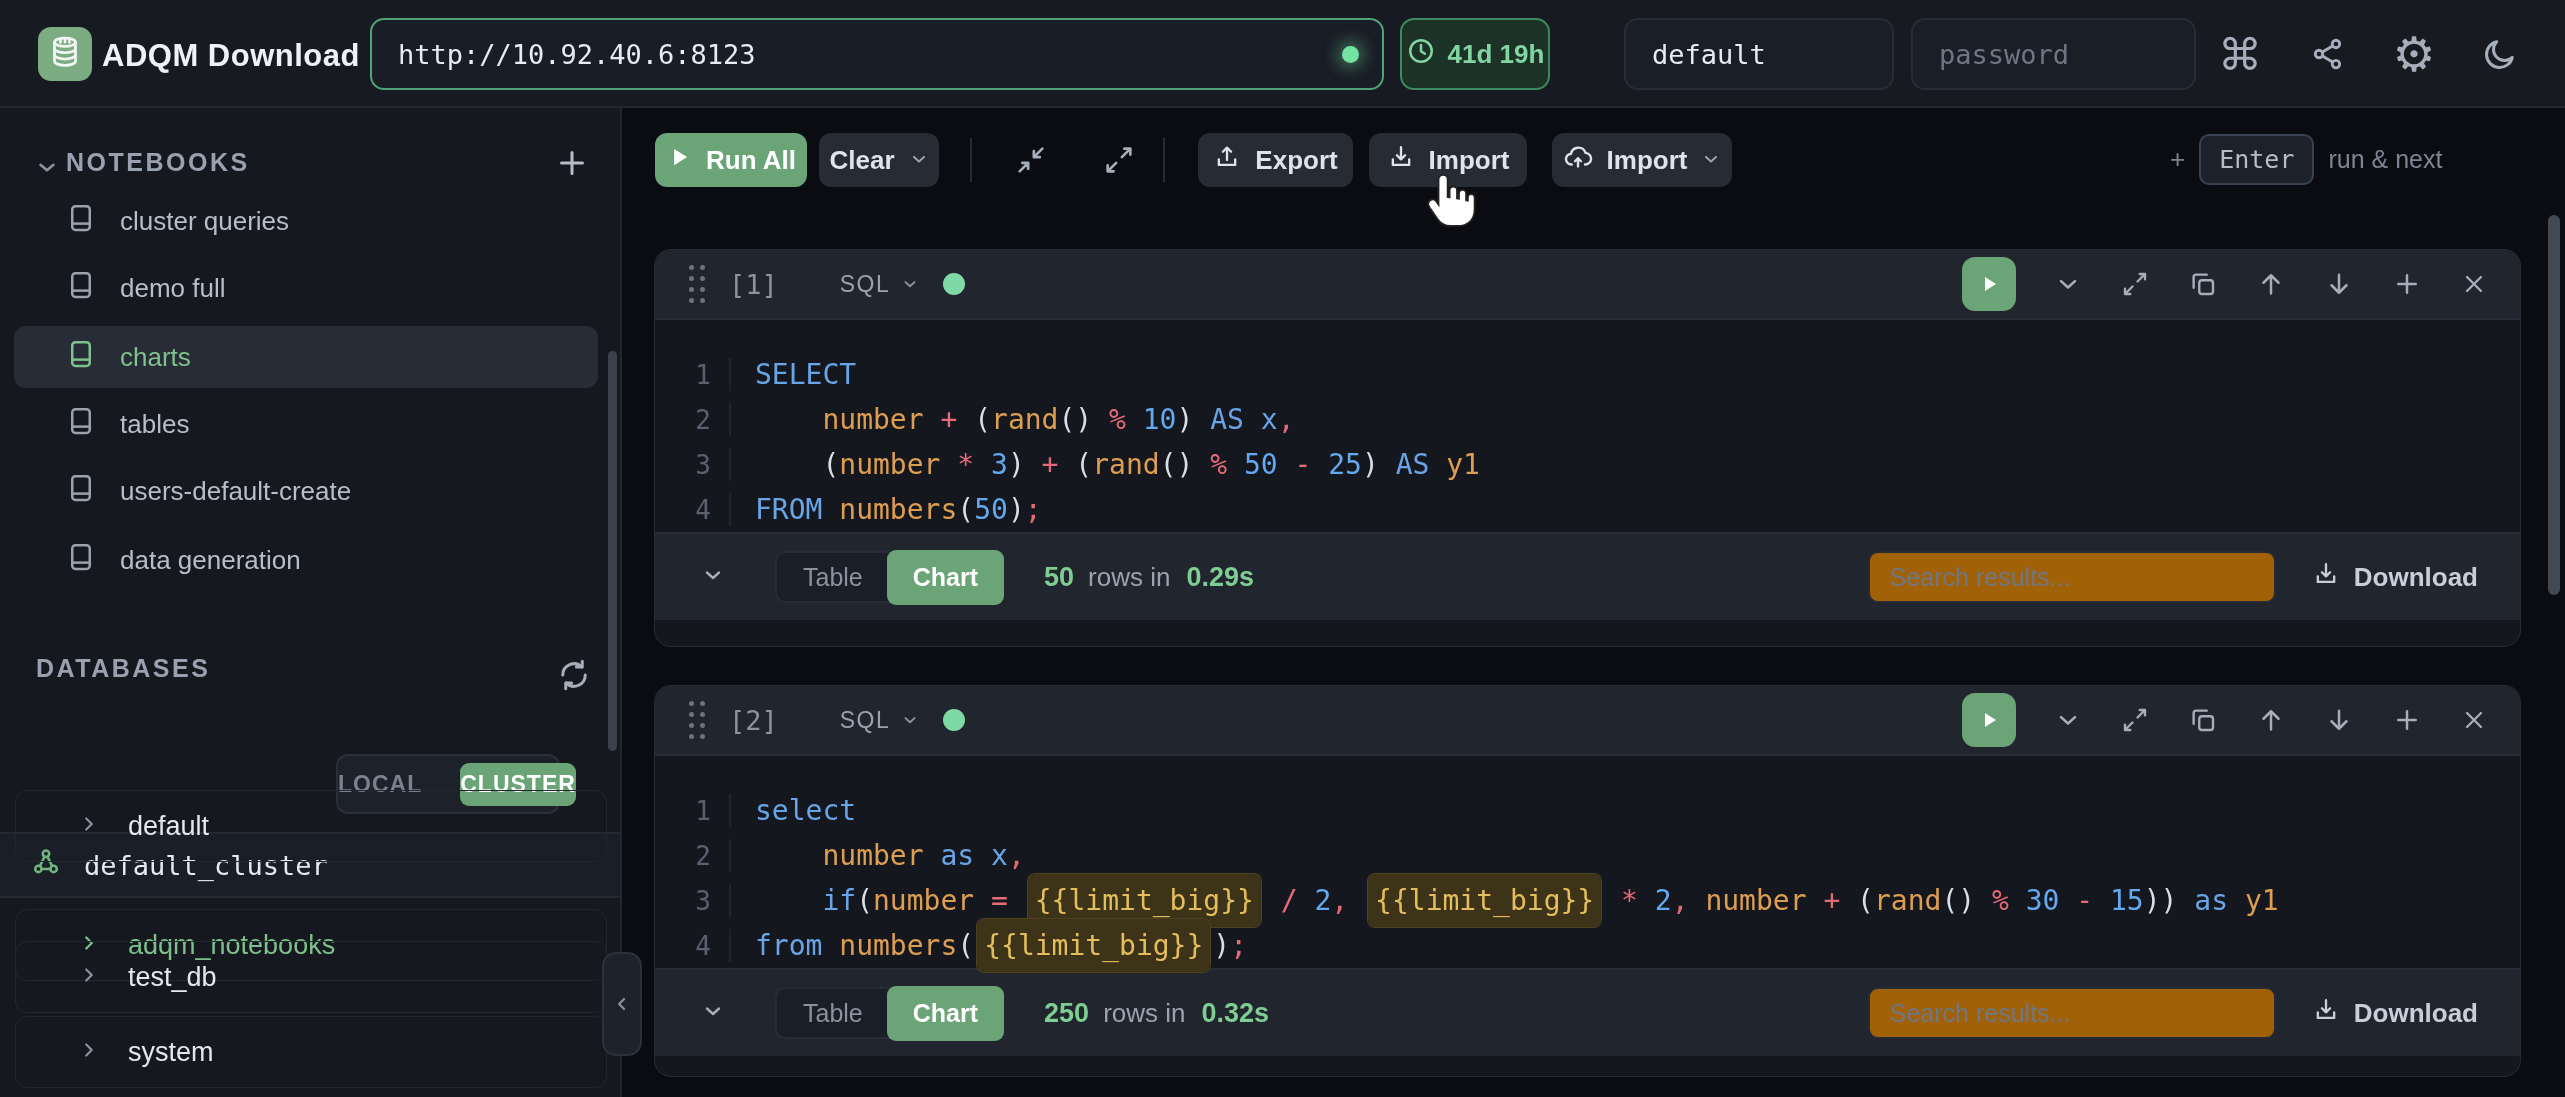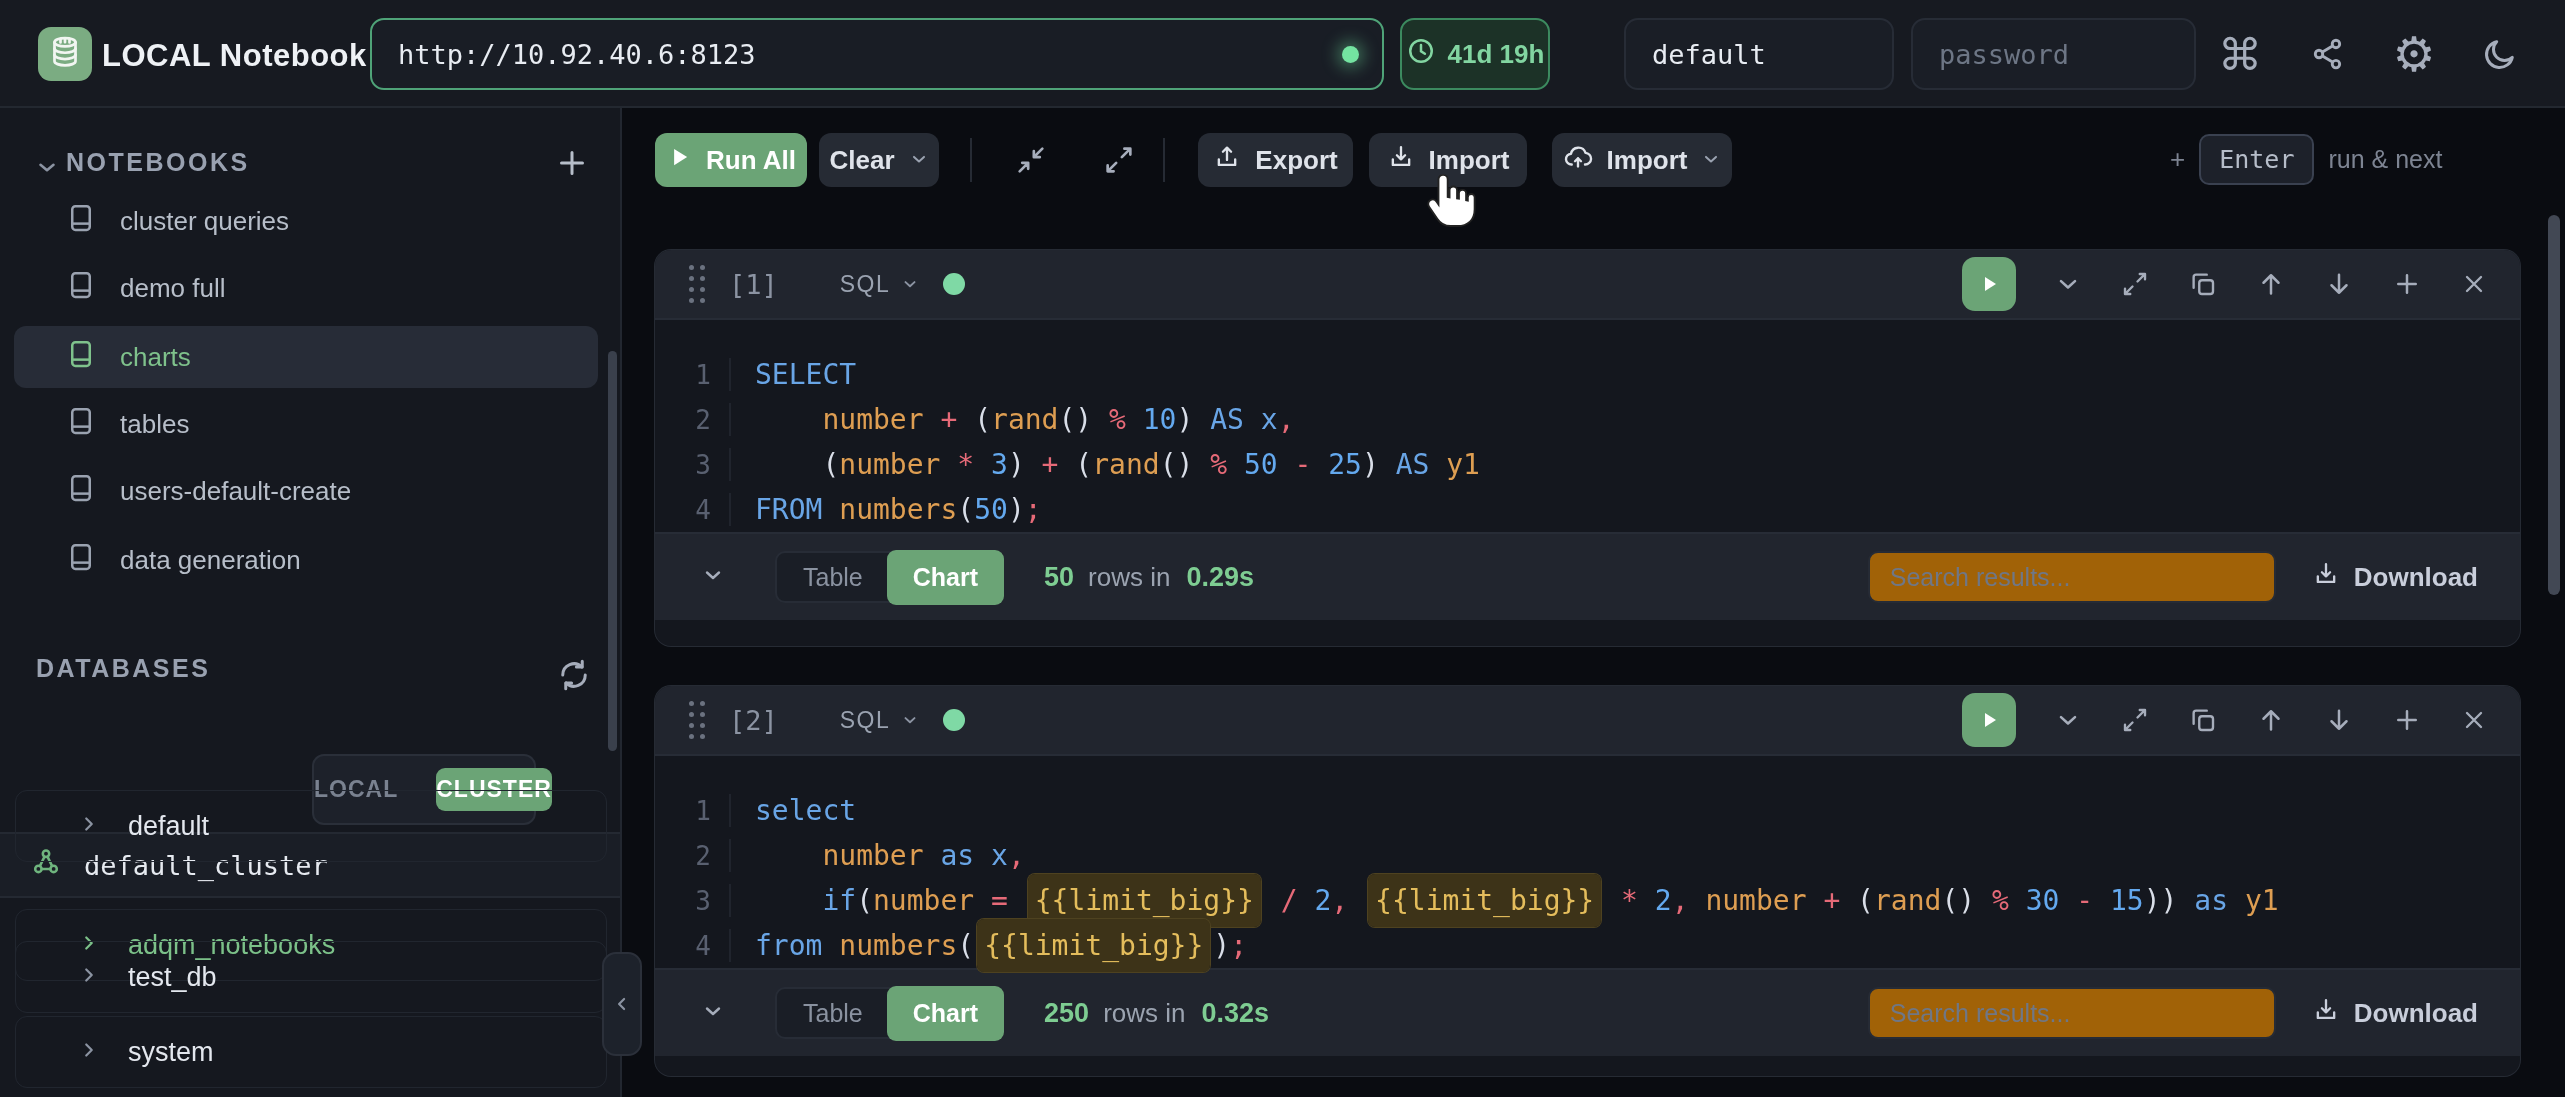--- a/index.html
+++ b/index.html
@@ -37,21 +37,21 @@
           align-items:center;padding-left:52px;box-sizing:border-box;gap:24px;font-size:26px;color:#b7bec9;cursor:pointer;}
   .nb-row.active{background:#272c37;color:#7fc28c;}
   .db-row{position:absolute;left:15px;width:592px;height:72px;border:1px solid #21262f;border-radius:12px;
           display:flex;align-items:center;padding-left:62px;box-sizing:border-box;gap:28px;
           font-size:27px;color:#e3e7ee;cursor:pointer;}
   .db-row.green{color:#7cc189;}
   #cluster-row{position:absolute;left:0;top:724px;width:620px;height:66px;background:#1a1e26;
                border-top:2px solid #242932;border-bottom:2px solid #242932;box-sizing:border-box;
                display:flex;align-items:center;padding-left:30px;gap:22px;
                font-family:"DejaVu Sans Mono", monospace;font-size:27px;color:#e6eaf0;cursor:pointer;}
-  #toggle{position:absolute;left:312px;top:646px;width:224px;height:71px;background:#1d212a;
+  #toggle{position:absolute;left:336px;top:646px;width:224px;height:60px;background:#1d212a;
           border:2px solid #2a2f39;border-radius:12px;box-sizing:border-box;display:flex;align-items:center;cursor:pointer;gap:35px;}
   #toggle .seg{flex:1;text-align:center;font-size:23px;font-weight:bold;letter-spacing:1px;color:#7a8290;}
   #toggle .seg.on{background:#6ba476;color:#fff;border-radius:9px;margin:3px;padding:8px 0;}
   #side-scroll{position:absolute;left:608px;top:243px;width:9px;height:400px;border-radius:5px;background:#3a404c;}
   #collapse-handle{position:absolute;left:602px;top:952px;width:40px;height:104px;background:#1d222b;
                    border:2px solid #2b303a;border-radius:14px;box-sizing:border-box;display:flex;
                    align-items:center;justify-content:center;cursor:pointer;z-index:5;}
 
   
   .btn{position:absolute;top:133px;height:54px;border:none;border-radius:12px;background:#262b34;
@@ -126,21 +126,21 @@
       <span>
         <svg width="36" height="36" viewBox="0 0 24 24" fill="none" stroke="#f2f6f2" stroke-width="1.8" stroke-linecap="round">
           <ellipse cx="12" cy="5.5" rx="7" ry="2.8"></ellipse>
           <path d="M5 5.5v4.2c0 1.55 3.13 2.8 7 2.8s7-1.25 7-2.8V5.5"></path>
           <path d="M5 9.7v4.2c0 1.55 3.13 2.8 7 2.8s7-1.25 7-2.8V9.7"></path>
           <path d="M5 13.9v4.2c0 1.55 3.13 2.8 7 2.8s7-1.25 7-2.8v-4.2"></path>
           <path d="M9 3.4v2.2M12 3.1v2.4M15 3.4v2.2"></path>
         </svg>
       </span>
     </div>
-    <div id="apptitle">LOCAL Notebook</div>
+    <div id="apptitle">ADQM Download</div>
 
     <input id="url-input" class="tb-input" value="http://10.92.40.6:8123" style="">
     <div id="url-dot"></div>
 
     <div id="uptime">
       <span>
         <svg width="30" height="30" viewBox="0 0 24 24" fill="none" stroke="#82d5a1" stroke-width="2" stroke-linecap="round">
           <circle cx="12" cy="12" r="8.6"></circle>
             <path d="M12 7.2v5l3.1 2"></path>
         </svg>

